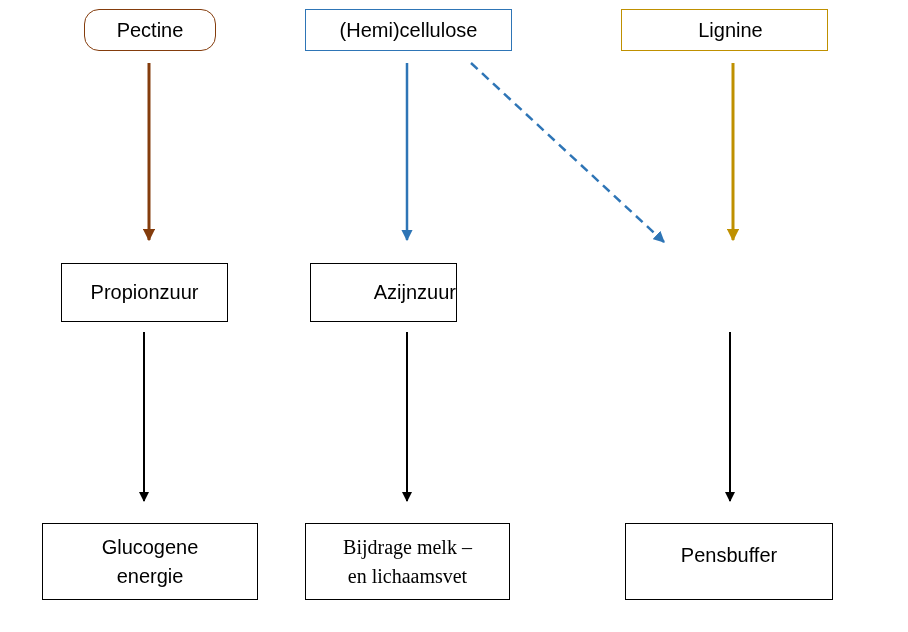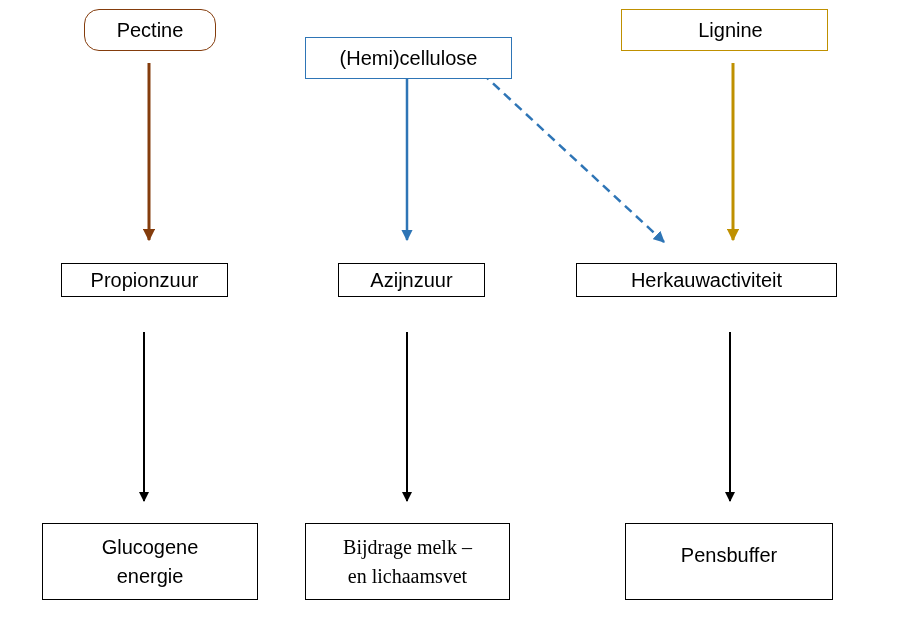--- a/index.html
+++ b/index.html
@@ -33,29 +33,29 @@
     justify-content: center;
     text-align: center;
     font-size: 20px;
     line-height: 1.45;
   }
   .node .label {
     white-space: pre-line;
   }
   
   .node.top-row    { top: 9px;   height: 42px; }
-  .node.mid-row    { top: 263px; height: 34px; }
+  .node.mid-row    { top: 263px; height: 59px; }
   .node.bottom-row { top: 523px; height: 77px; }
   .node.align-top  { align-items: flex-start; padding-top: 17px; }
 
   #node-pectine          { left: 84px;  width: 132px; }
   #node-hemicellulose    { left: 305px; width: 207px; }
   #node-lignine          { left: 621px; width: 207px; }
   #node-propionzuur      { left: 61px;  width: 167px; }
-  #node-azijnzuur        { left: 338px; width: 147px; }
+  #node-azijnzuur        { left: 310px; width: 147px; justify-content: flex-end; }
   #node-herkauwactiviteit{ left: 576px; width: 261px; }
   #node-glucogene        { left: 42px;  width: 216px; }
   #node-bijdrage         { left: 305px; width: 205px; font-family: Liberation Serif, serif; }
   #node-pensbuffer       { left: 625px; width: 208px; }
 </style>
 </head>
 <body>
 
 <div class="canvas">
 
@@ -87,39 +87,36 @@
 
     <line x1="407" y1="332" x2="407" y2="501" stroke-width="2" marker-end="url(#head-black)" stroke="#000000"></line>
 
     <line x1="730" y1="332" x2="730" y2="501" stroke-width="2" marker-end="url(#head-black)" stroke="#000000"></line>
   </svg>
 
   <div id="node-pectine" class="node top-row" style="border-color: rgb(132, 60, 12); border-radius: 15px;">
     <span class="label">Pectine</span>
   </div>
 
-  <div id="node-hemicellulose" class="node top-row" style="border-color: rgb(46, 117, 182); margin-top: 28px;">
+  <div id="node-hemicellulose" class="node top-row" style="border-color: rgb(46, 117, 182);">
     <span class="label">(Hemi)cellulose</span>
   </div>
 
   <div id="node-lignine" class="node top-row" style="border-color: rgb(191, 144, 0); padding-left: 12px;">
     <span class="label">Lignine</span>
   </div>
 
   <div id="node-propionzuur" class="node mid-row">
     <span class="label">Propionzuur</span>
   </div>
 
   <div id="node-azijnzuur" class="node mid-row">
     <span class="label">Azijnzuur</span>
   </div>
 
-  <div id="node-herkauwactiviteit" class="node mid-row">
-    <span class="label">Herkauwactiviteit</span>
-  </div>
 
   <div id="node-glucogene" class="node bottom-row">
     <span class="label">Glucogene
 energie</span>
   </div>
 
   <div id="node-bijdrage" class="node bottom-row">
     <span class="label">Bijdrage melk –
 en lichaamsvet</span>
   </div>

